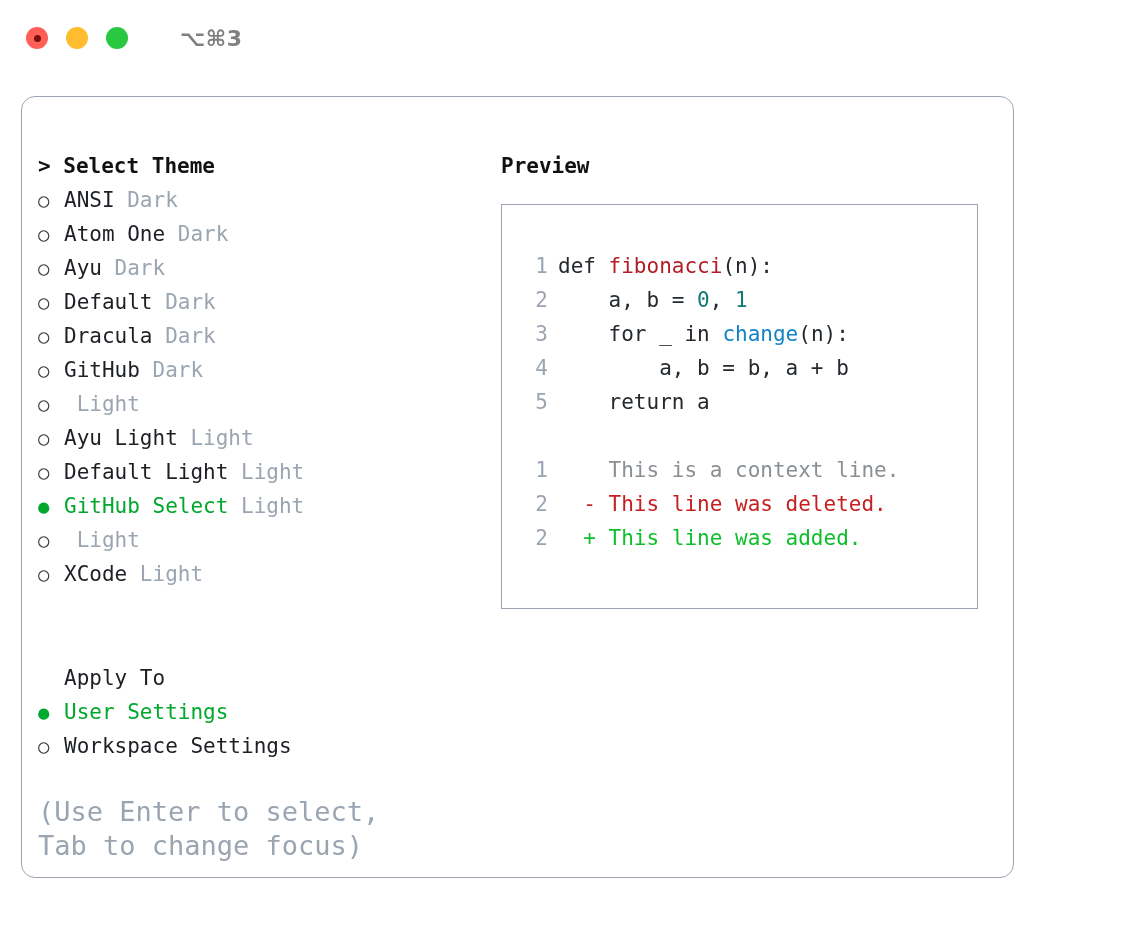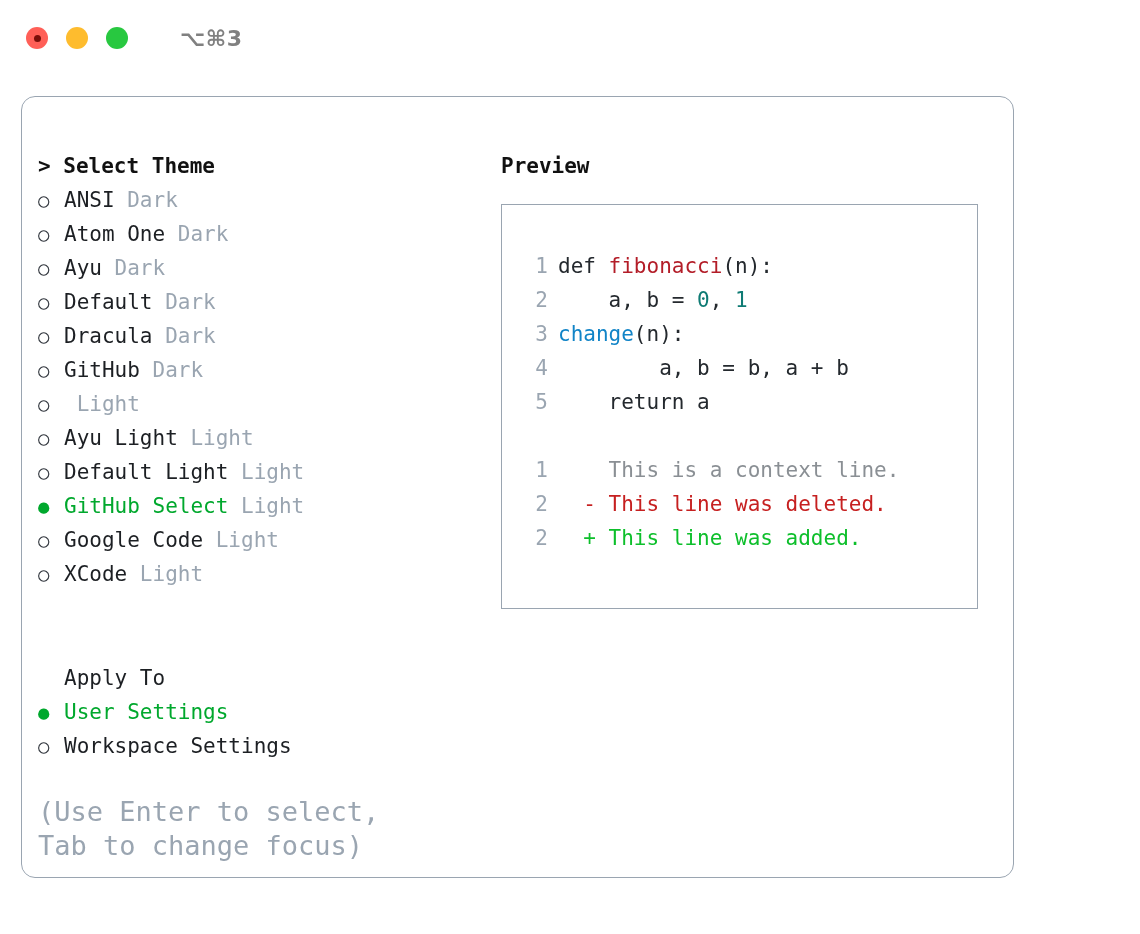--- a/index.html
+++ b/index.html
@@ -203,39 +203,39 @@
             <div class="opt-row"><span class="bullet">○</span><span class="opt-label">ANSI</span><span class="opt-suffix"> Dark</span></div>
             <div class="opt-row"><span class="bullet">○</span><span class="opt-label">Atom One</span><span class="opt-suffix"> Dark</span></div>
             <div class="opt-row"><span class="bullet">○</span><span class="opt-label">Ayu</span><span class="opt-suffix"> Dark</span></div>
             <div class="opt-row"><span class="bullet">○</span><span class="opt-label">Default</span><span class="opt-suffix"> Dark</span></div>
             <div class="opt-row"><span class="bullet">○</span><span class="opt-label">Dracula</span><span class="opt-suffix"> Dark</span></div>
             <div class="opt-row"><span class="bullet">○</span><span class="opt-label">GitHub</span><span class="opt-suffix"> Dark</span></div>
             <div class="opt-row"><span class="bullet">○</span><span class="opt-suffix"> Light</span></div>
             <div class="opt-row"><span class="bullet">○</span><span class="opt-label">Ayu Light</span><span class="opt-suffix"> Light</span></div>
             <div class="opt-row"><span class="bullet">○</span><span class="opt-label">Default Light</span><span class="opt-suffix"> Light</span></div>
             <div class="opt-row"><span class="bullet selected">●</span><span class="opt-label selected">GitHub Select</span><span class="opt-suffix"> Light</span></div>
-            <div class="opt-row"><span class="bullet">○</span><span class="opt-label">Google Code</span><span class="opt-suffix"> Light</span></div>
+            <div class="opt-row"><span class="bullet">○</span><span class="opt-suffix"> Light</span></div>
             <div class="opt-row"><span class="bullet">○</span><span class="opt-label">XCode</span><span class="opt-suffix"> Light</span></div>
           </div>
         <div class="spacer"></div>
         <div class="apply-header">Apply To</div>
         <div id="apply-list">
             <div class="opt-row"><span class="bullet selected">●</span><span class="opt-label selected">User Settings</span></div>
             <div class="opt-row"><span class="bullet">○</span><span class="opt-label">Workspace Settings</span></div>
           </div>
         <div class="hint">(Use Enter to select, Tab to change focus)</div>
       </div>
 
       <div class="right-col">
         <div class="preview-title">Preview</div>
         <div class="preview-box">
           <div id="code-block">
               <div class="code-line"><span class="lineno">1</span><span class="code-text">def </span><span class="tok-fn">fibonacci</span><span class="code-text">(n):</span></div>
               <div class="code-line"><span class="lineno">2</span><span class="code-text">    a, b = </span><span class="tok-num">0</span><span class="code-text">, </span><span class="tok-num">1</span></div>
-              <div class="code-line"><span class="lineno">3</span><span class="tok-call">change</span><span class="code-text">(n):</span></div>
+              <div class="code-line"><span class="lineno">3</span><span class="code-text">    for _ in </span><span class="tok-call">change</span><span class="code-text">(n):</span></div>
               <div class="code-line"><span class="lineno">4</span><span class="code-text">        a, b = b, a + b</span></div>
               <div class="code-line"><span class="lineno">5</span><span class="code-text">    return a</span></div>
             </div>
           <div class="diff-gap"></div>
           <div id="diff-block">
               <div class="code-line"><span class="lineno">1</span><span class="diff-context">   </span><span class="diff-context"> This is a context line.</span></div>
               <div class="code-line"><span class="lineno">2</span><span class="diff-del">  -</span><span class="diff-del"> This line was deleted.</span></div>
               <div class="code-line"><span class="lineno">2</span><span class="diff-add">  +</span><span class="diff-add"> This line was added.</span></div>
             </div>
         </div>

